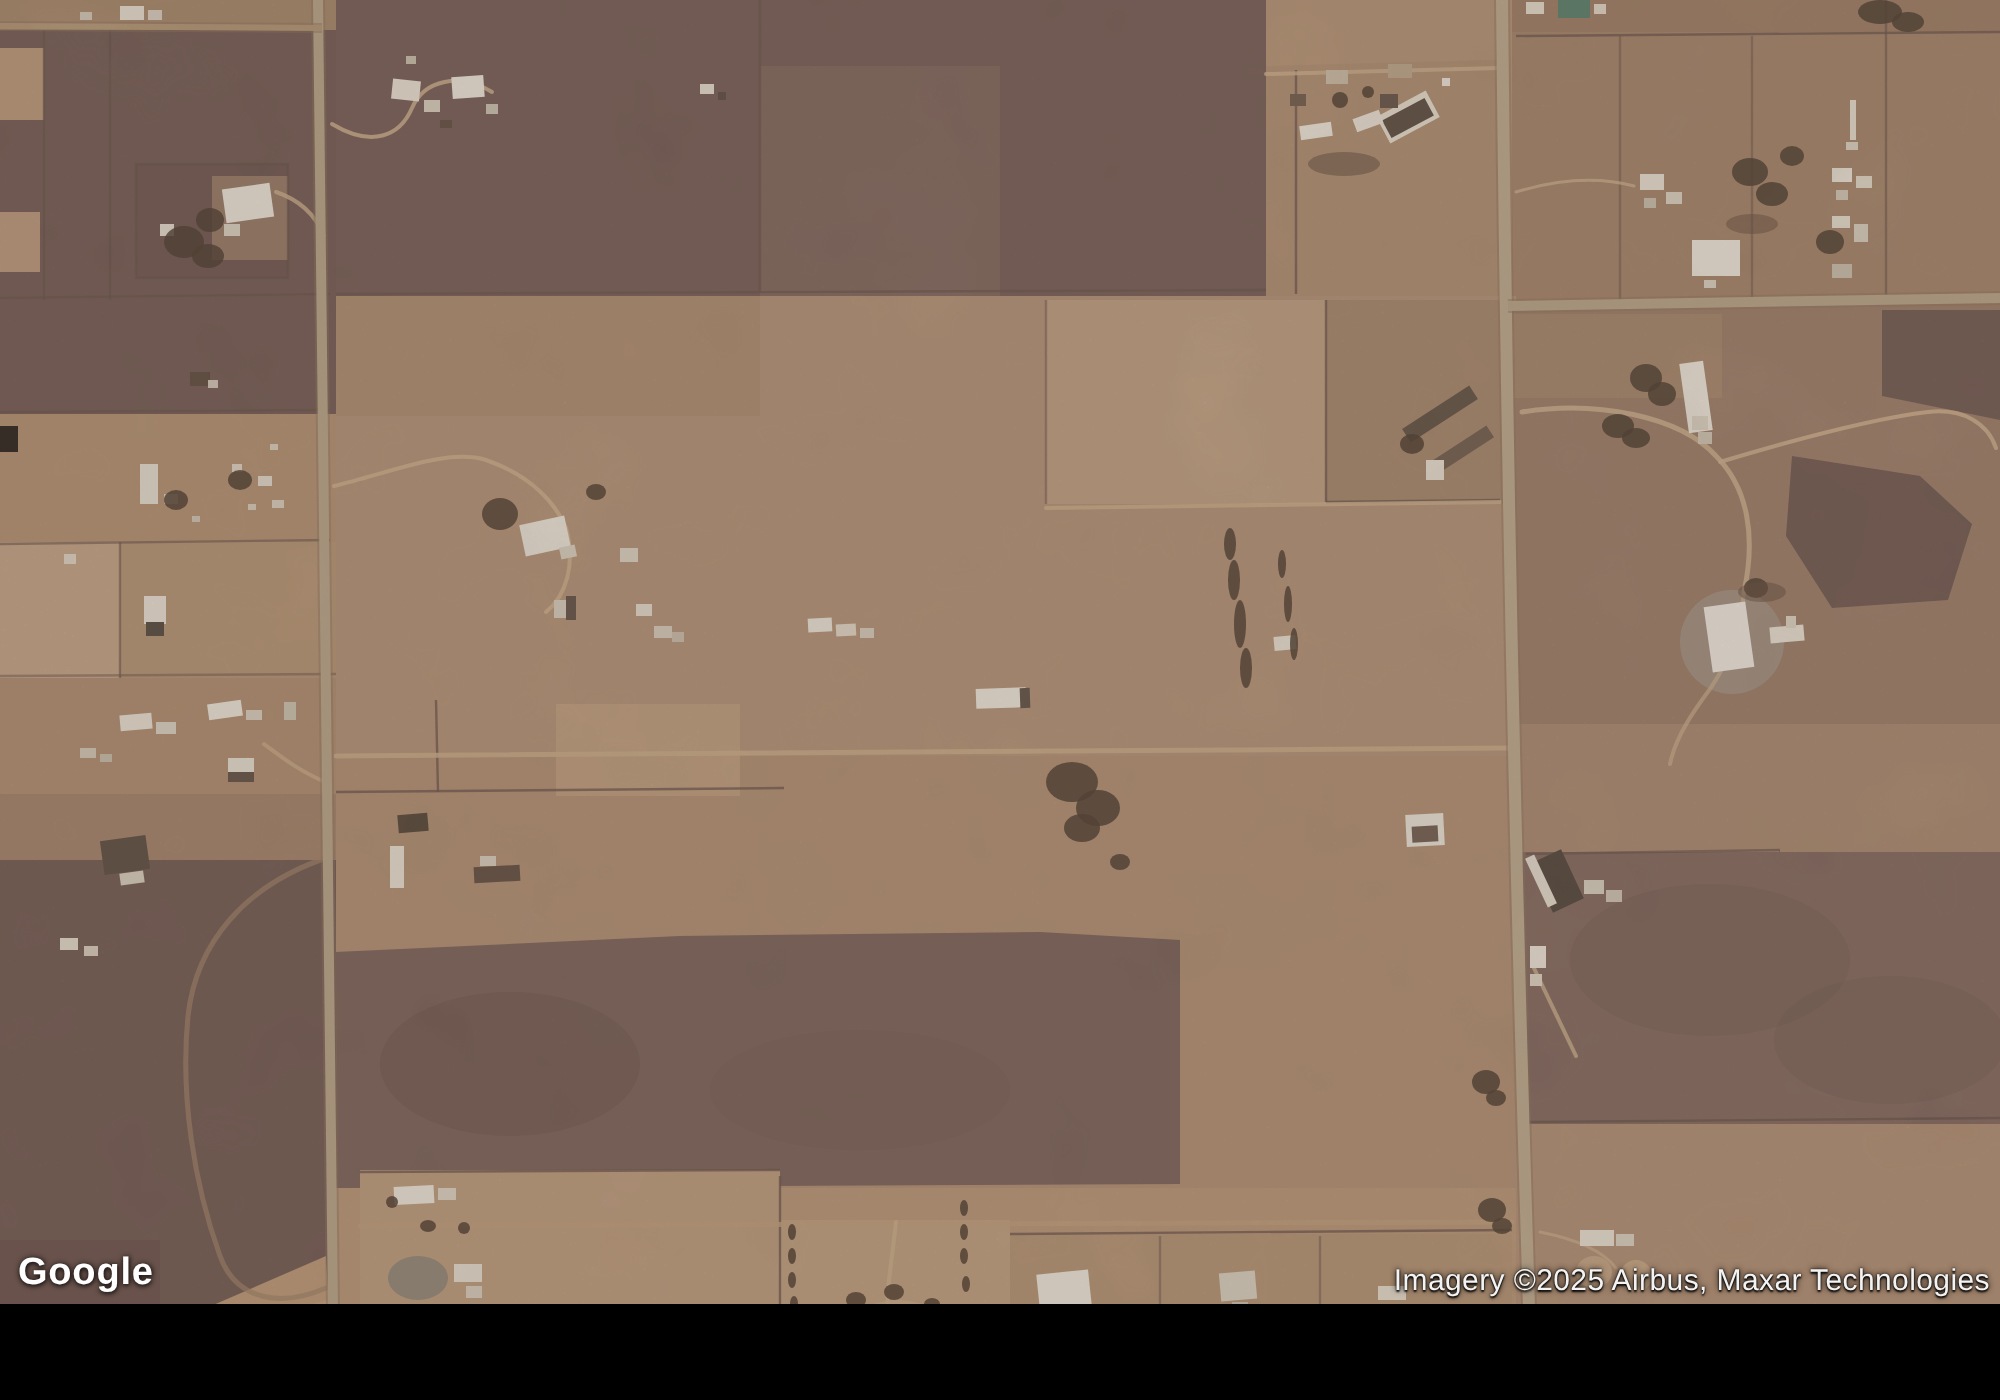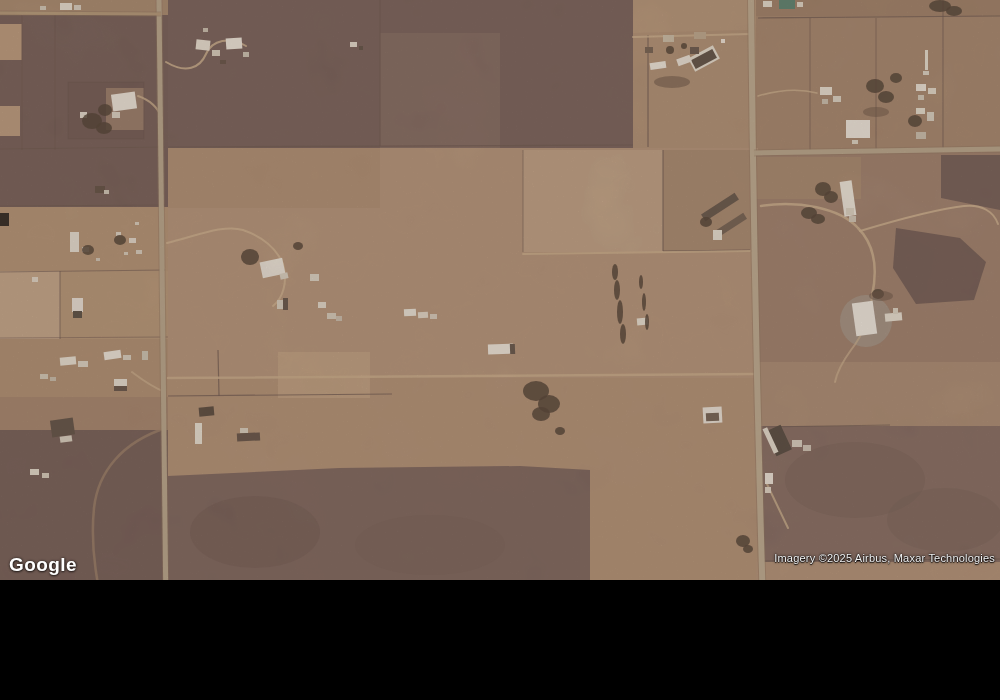--- a/index.html
+++ b/index.html
@@ -1,24 +1,24 @@
 <!DOCTYPE html>
 <html><head>
 <meta charset="utf-8">
 <style>
   html,body{margin:0;padding:0;background:#000;}
-  .viewport{position:relative;width:1000px;height:580px;overflow:hidden;
+  .viewport{position:relative;width:1000px;height:652px;overflow:hidden;
     font-family:"Liberation Sans",sans-serif;cursor:grab;}
   .viewport svg{position:absolute;left:0;top:0;display:block;}
   .google-logo{position:absolute;left:9px;bottom:4px;color:#fff;
     font-size:19px;font-weight:700;letter-spacing:.4px;
     text-shadow:0 1px 2px rgba(0,0,0,.55),0 0 3px rgba(0,0,0,.4),1px 0 2px rgba(0,0,0,.35);
     user-select:none;}
-  .attribution{position:absolute;right:5px;bottom:16px;color:#f3f3f3;
-    font-size:11px;letter-spacing:.2px;
+  .attribution{position:absolute;right:5px;bottom:3px;color:#f3f3f3;
+    font-size:15px;letter-spacing:.2px;
     text-shadow:0 0 3px rgba(0,0,0,.95),0 1px 1px rgba(0,0,0,.9),0 0 1px #000;
     user-select:none;}
 </style>
 </head>
 <body>
 
 <div class="viewport">
   <svg id="map" width="1000" height="700" viewBox="0 0 1000 700">
     <defs>
       <filter id="grainS" x="0" y="0" width="100%" height="100%">

